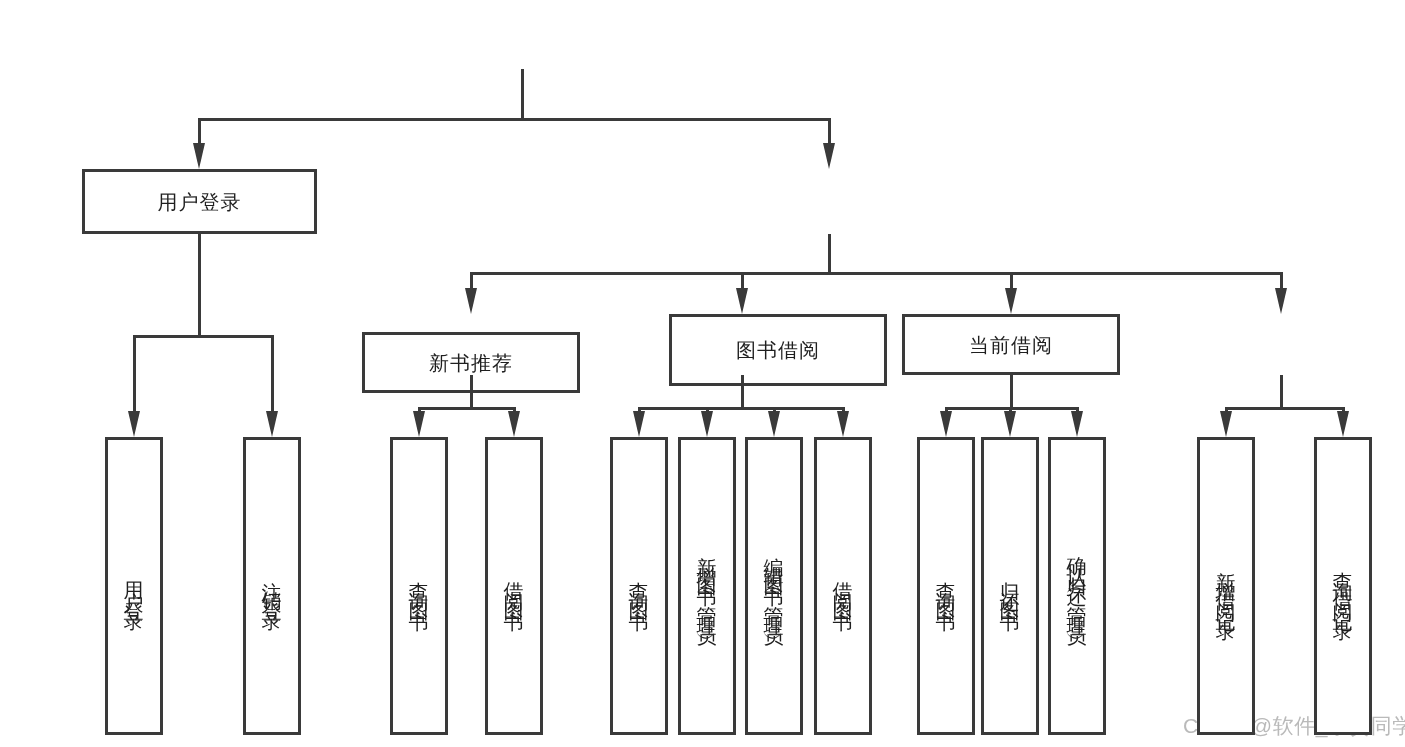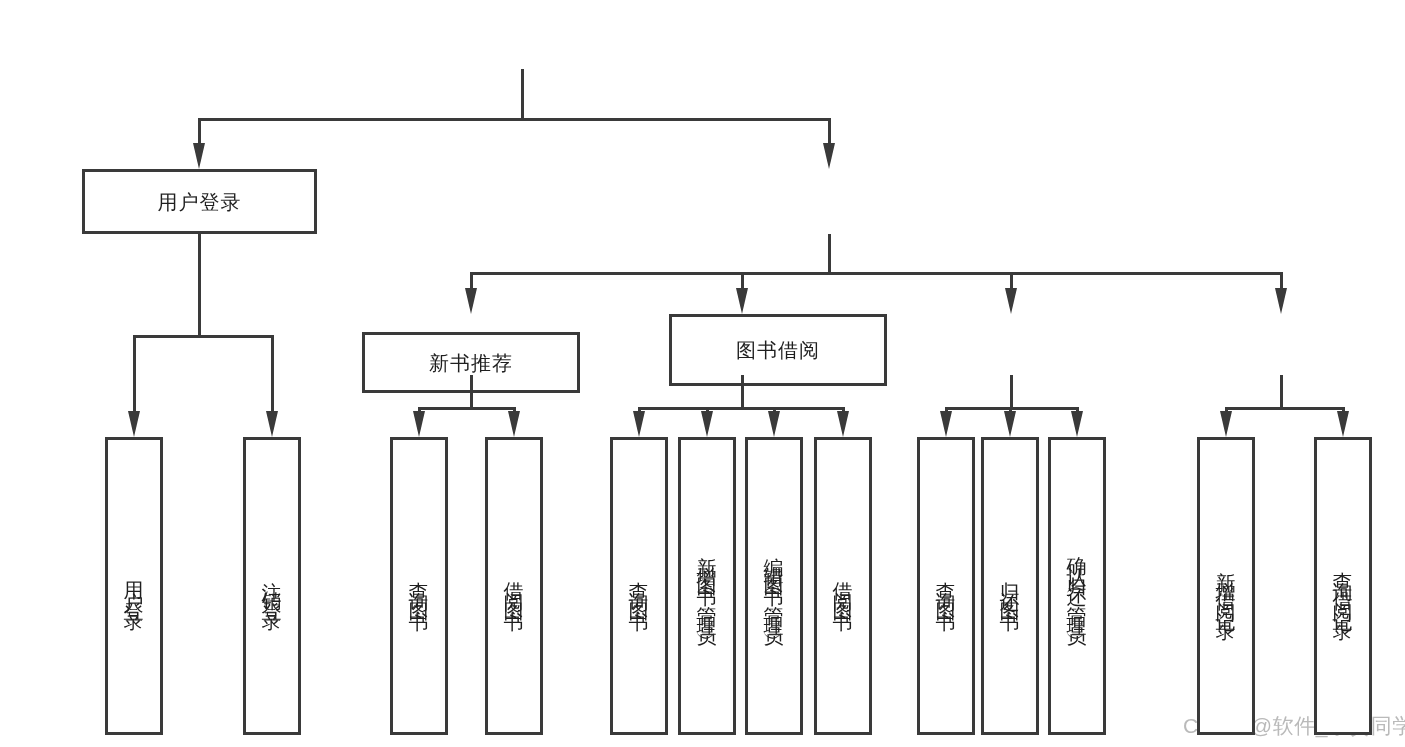--- a/index.html
+++ b/index.html
@@ -62,20 +62,23 @@
 <div id="stage" style="--bg: #ffffff; --line: #3a3a3a; --text: #1f1f1f; --wm: #aeaeae;">
   <div class="watermark" style="left: 1183px; top: 712px;">CSDN @软件_小贺同学</div>
     <div class="node" style="left: 82px; top: 169px; width: 235px; height: 65px;">
       <span>用户登录</span>
     </div>
     <div class="node" style="left: 362px; top: 332px; width: 218px; height: 61px;">
       <span>新书推荐</span>
     </div>
     <div class="node" style="left: 633px; top: 314px; width: 218px; height: 72px; margin-left: 36px;">
       <span>图书借阅</span>
+    </div>
+    <div class="node" style="left: 902px; top: 314px; width: 218px; height: 61px;">
+      <span>当前借阅</span>
     </div>
     <div class="node v" style="left: 105px; top: 437px; width: 58px; height: 298px;">
       <span>用户登录</span>
     </div>
     <div class="node v" style="left: 243px; top: 437px; width: 58px; height: 298px;">
       <span>注销登录</span>
     </div>
     <div class="node v" style="left: 390px; top: 437px; width: 58px; height: 298px;">
       <span>查询图书</span>
     </div>

